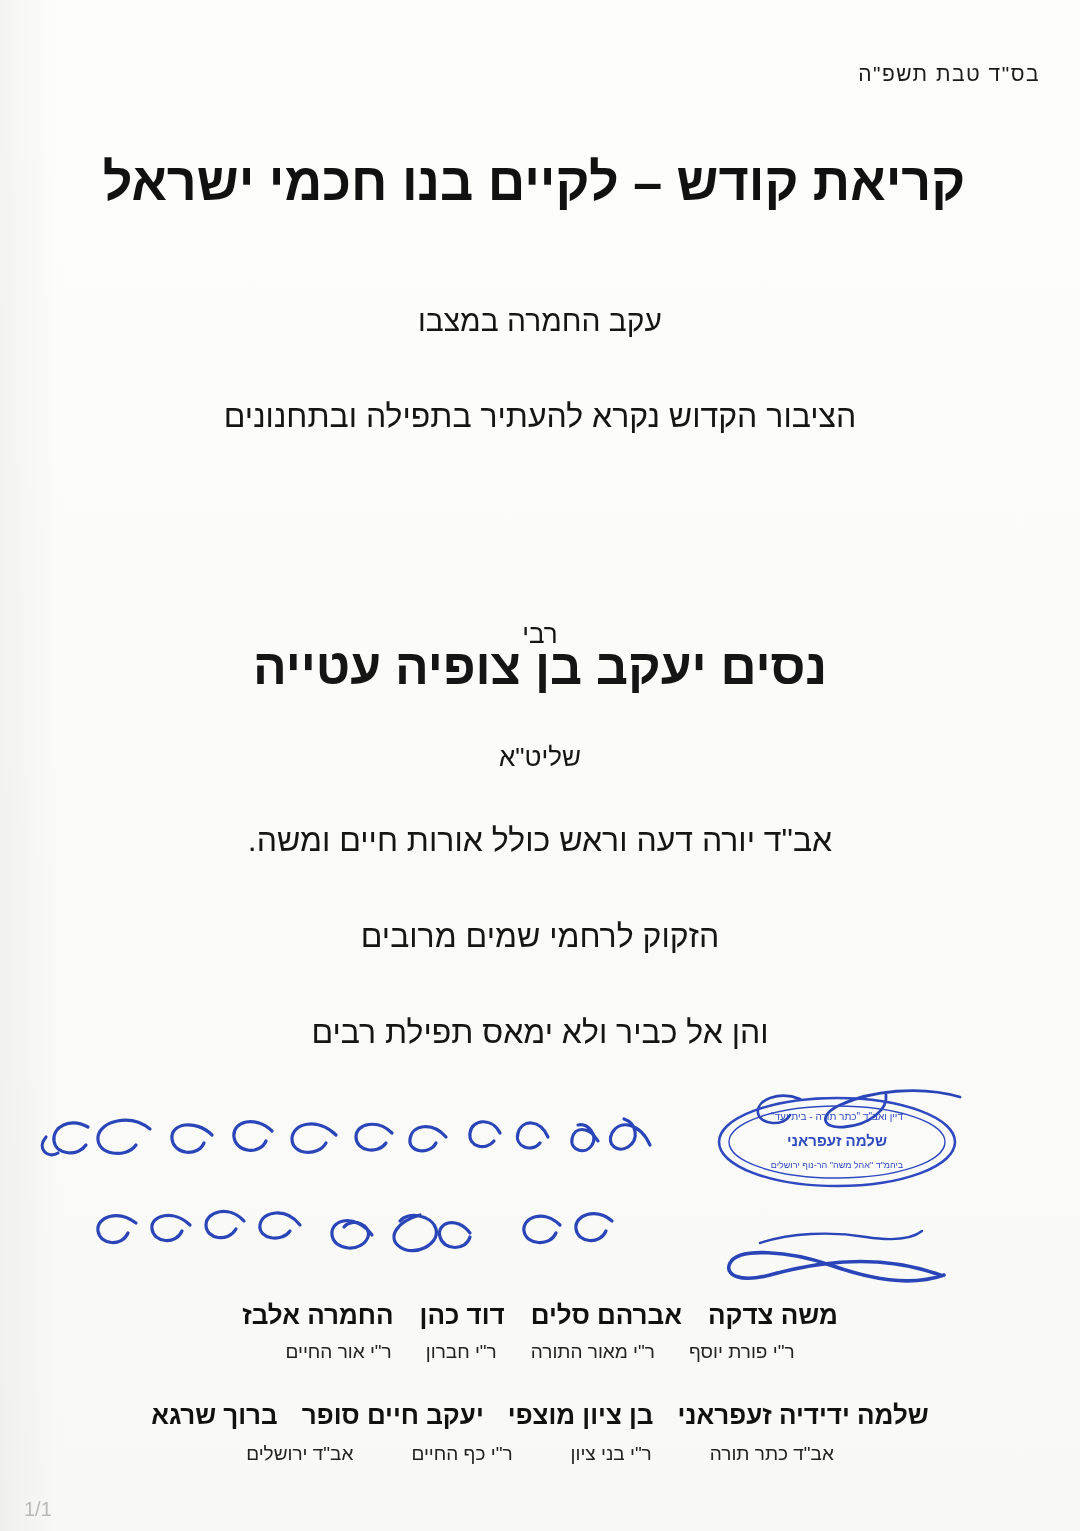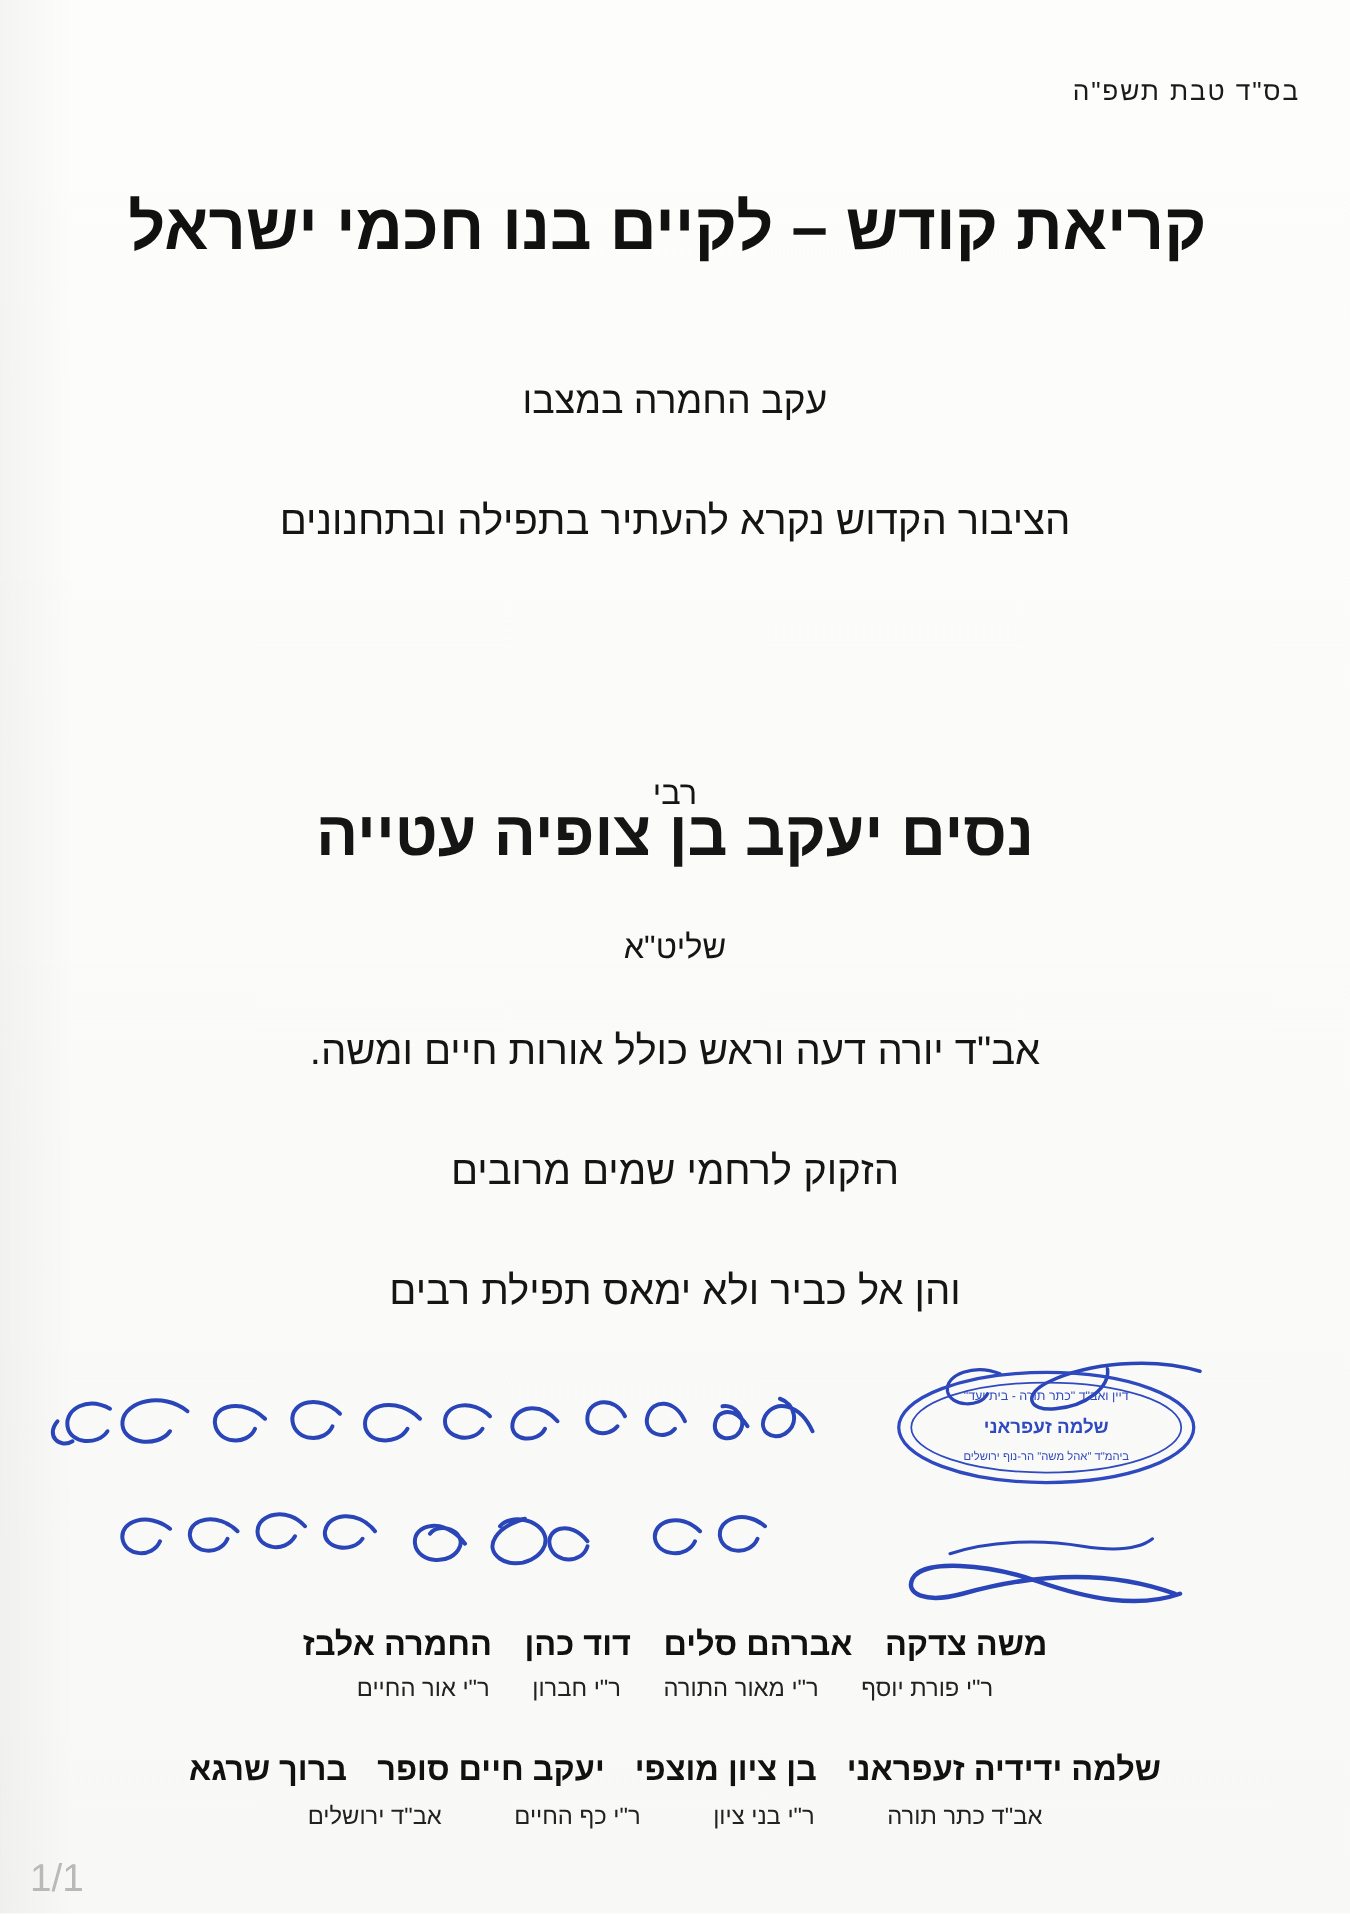--- a/index.html
+++ b/index.html
@@ -105,21 +105,21 @@
   }
   .row1 { top: 1300px; }
   .row1-sub { top: 1341px; gap: 34px; }
   .row2 { top: 1400px; gap: 24px; }
   .row2-sub { top: 1443px; gap: 58px; }
 
   .page-counter {
     position: absolute;
     left: 24px;
     bottom: 10px;
-    font-size: 31px;
+    font-size: 20px;
     color: #b9b9b9;
     font-family: "Liberation Sans", sans-serif;
     direction: ltr;
   }
 </style>
 </head>
 <body>
 
 <div class="page">
 

